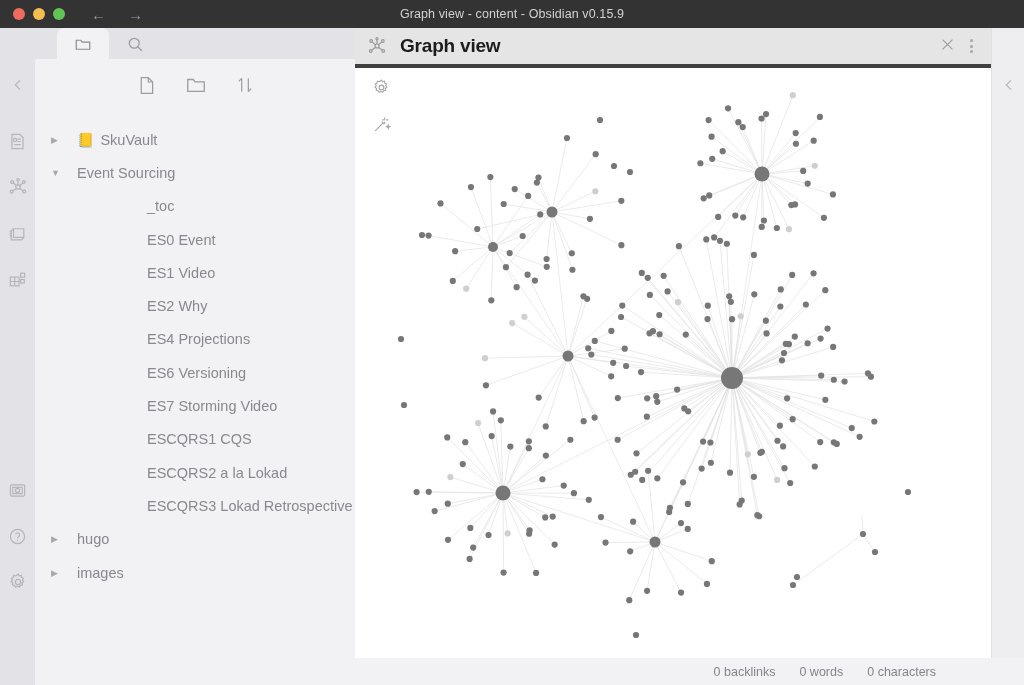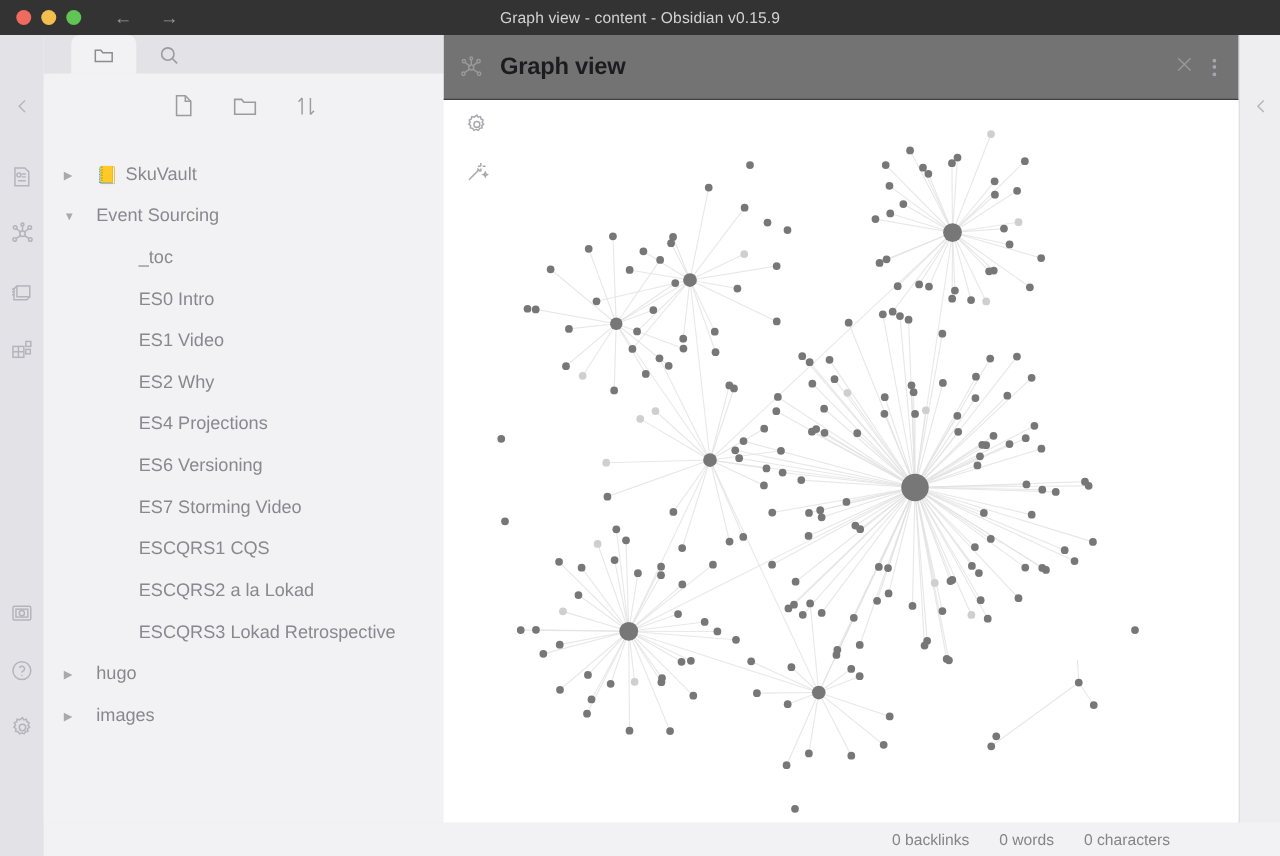--- a/index.html
+++ b/index.html
@@ -74,30 +74,30 @@
   .frow {
     display:flex; align-items:center; height:33.3px;
     font-size:14.5px; color:#888890; padding-left:42px;
     white-space:nowrap;
   }
   .frow.folder { padding-left:42px; }
   .frow .tri {
     position:absolute; margin-left:-26px; font-size:9px; color:#a8a8ae; width:12px;
   }
   .frow .femoji { margin-right:6px; font-size:14px; line-height:1; }
-  .frow.child { padding-left:76px; }
+  .frow.child { padding-left:76px;margin-left:36px; }
 
   
   .mainpane {
     position:absolute; top:28px; left:355px; width:636px; height:630px;
     background:#ffffff;
   }
   .pane-header {
-    position:relative; height:52px; display:flex; align-items:center;
-    border-bottom:1px solid #404040; background:#737373;
+    position:relative; height:40px; display:flex; align-items:center;
+    border-bottom:4px solid #404040; background:#e5e5e5;
   }
   .pane-icon { margin-left:12px; color:#999; display:flex; }
   .pane-title {
     margin-left:13px; font-size:19px; font-weight:bold; color:#1c1c1e;
     letter-spacing:-.2px;
   }
   .pane-actions { margin-left:auto; display:flex; align-items:center; gap:14px; margin-right:18px; color:#9a9a9f; }
   .dots { display:flex; flex-direction:column; gap:2.5px; align-items:center; }
   .dots i { width:3px; height:3px; border-radius:50%; background:#a6a6ab; display:block; }
 
@@ -243,21 +243,21 @@
             <span>SkuVault</span>
           </div>
           <div class="frow folder" style="position: relative;">
             <span class="tri">▼</span>
             <span>Event Sourcing</span>
           </div>
           <div class="frow child" style="position: relative;">
             <span>_toc</span>
           </div>
           <div class="frow child" style="position: relative;">
-            <span>ES0 Intro</span>
+            <span>ES0 Event</span>
           </div>
           <div class="frow child" style="position: relative;">
             <span>ES1 Video</span>
           </div>
           <div class="frow child" style="position: relative;">
             <span>ES2 Why</span>
           </div>
           <div class="frow child" style="position: relative;">
             <span>ES4 Projections</span>
           </div>

